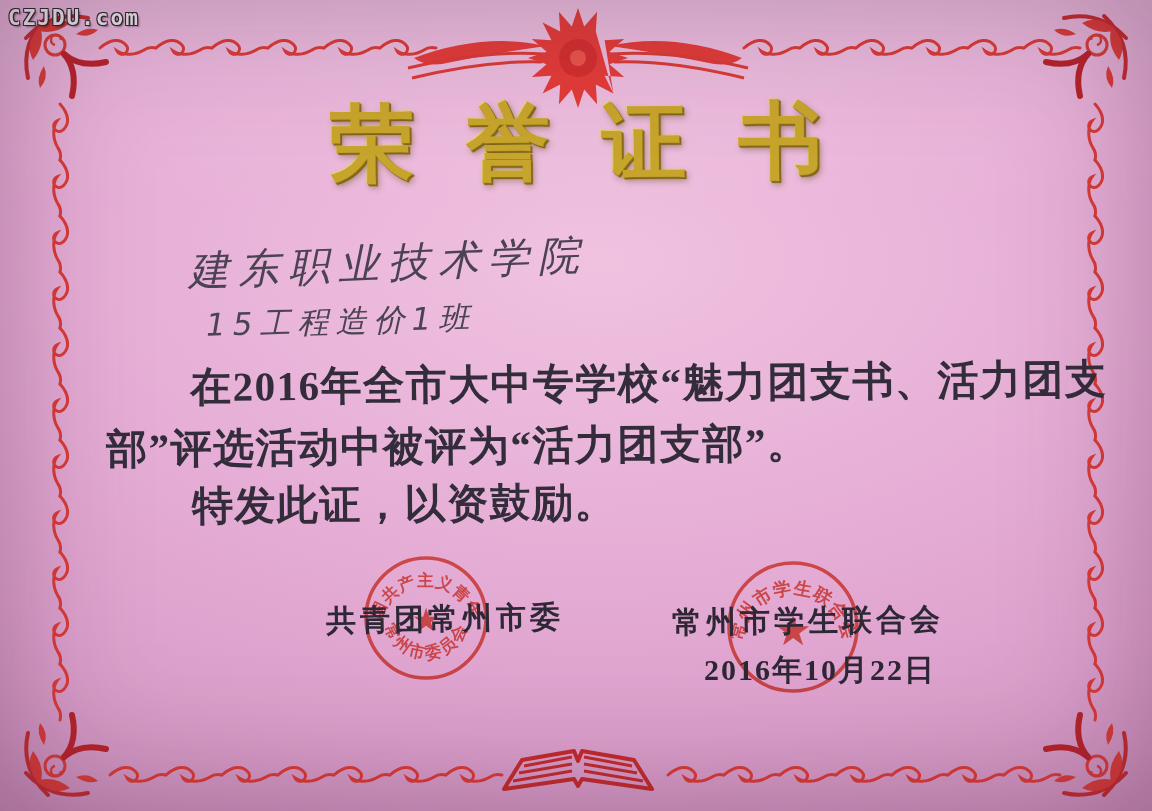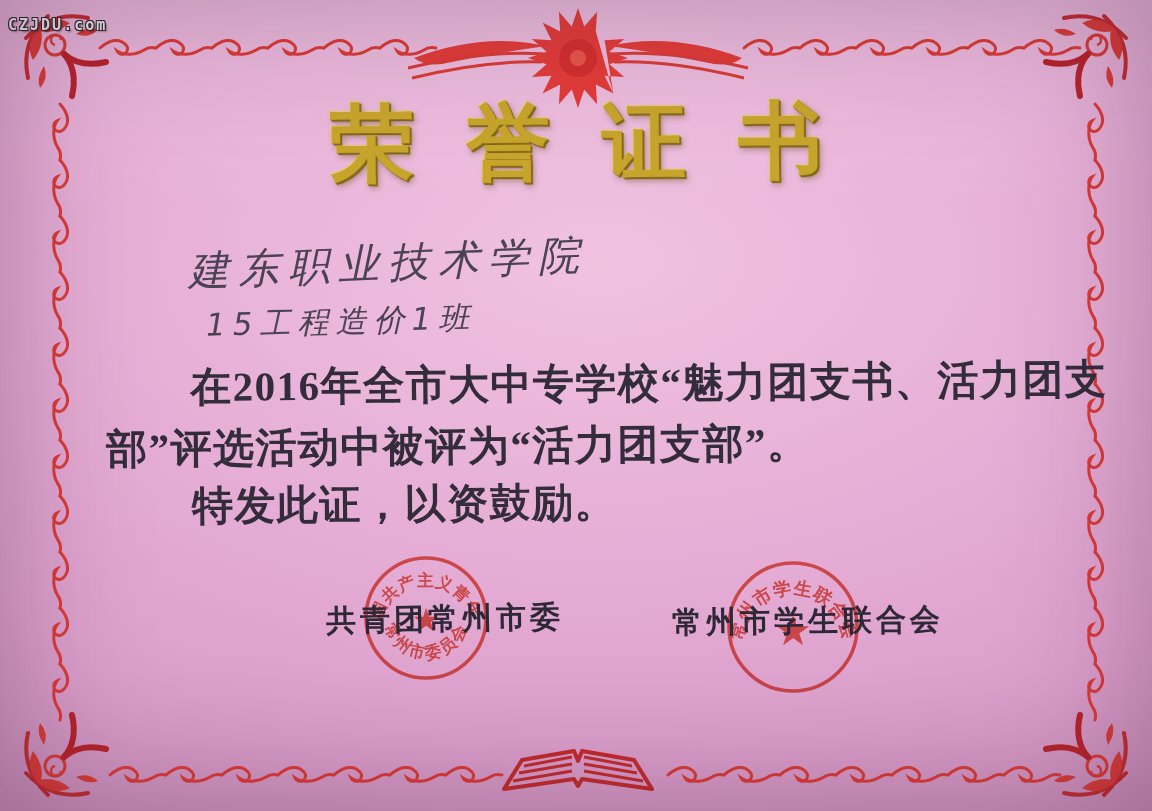--- a/index.html
+++ b/index.html
@@ -13,23 +13,23 @@
       radial-gradient(120% 95% at 52% 32%, #f0c2e0 0%, #e6aed6 38%, #dca0cc 62%, #c98fba 84%, #b27da4 100%);
   }
   .stage::after{
     content:"";position:absolute;inset:0;pointer-events:none;
     box-shadow: inset 0 0 140px rgba(70,25,60,.35);
   }
   .border-svg{position:absolute;left:0;top:0;}
   .abs{position:absolute;white-space:nowrap;}
 
   .watermark{
-    left:8px;top:16px;
+    left:8px;top:6px;
     font-family:"DejaVu Sans Mono", monospace;
-    font-size:15px;font-weight:bold;letter-spacing:2px;
+    font-size:21px;font-weight:bold;letter-spacing:2px;
     color:#efe9ef;
     text-shadow:-1px -1px 0 #2a2a2a,1px -1px 0 #2a2a2a,-1px 1px 0 #2a2a2a,1px 1px 0 #2a2a2a,2px 2px 2px rgba(0,0,0,.45);
   }
 
   .title{
     left:0;top:86px;width:1152px;text-align:center;
     font-size:84px;font-weight:bold;
     letter-spacing:52px;padding-left:52px;box-sizing:border-box;
     color:#c7a42c;
     text-shadow:1px 1px 0 #8f711a, 2px 2px 1px #7a5f12, 3px 4px 6px rgba(96,74,12,.45), -1px -1px 0 #e8d37a;
@@ -207,14 +207,15 @@
 
   <div class="abs hand hand1">建东职业技术学院</div>
   <div class="abs hand hand2">15工程造价1班</div>
 
   <div class="abs body-line body1">在2016年全市大中专学校“魅力团支书、活力团支</div>
   <div class="abs body-line body2">部”评选活动中被评为“活力团支部”。</div>
   <div class="abs body-line body3">特发此证，以资鼓励。</div>
 
   <div class="abs issuer issuer-left">共青团常州市委</div>
   <div class="abs issuer issuer-right">常州市学生联合会</div>
+  <div class="abs date-line">2016年10月22日</div>
 
 </div>
 
 </body></html>

